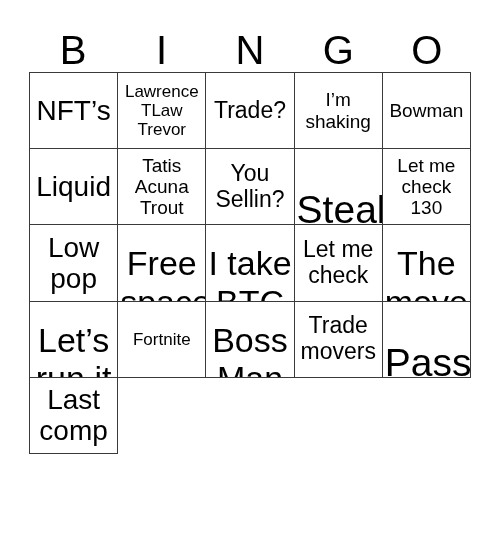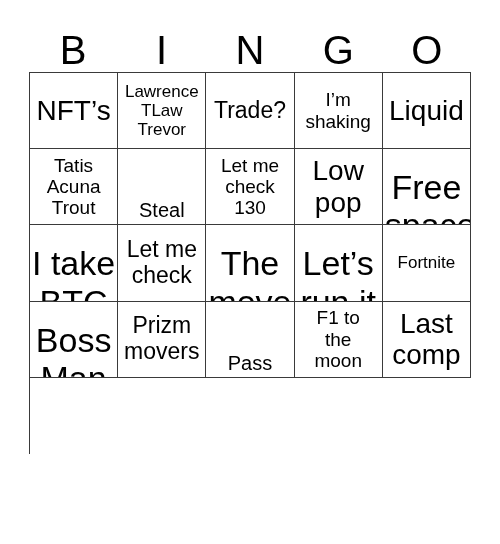--- a/index.html
+++ b/index.html
@@ -65,21 +65,21 @@
   }
   .cell-text {
     display: block;
     width: 100%;
     line-height: 1.12;
     word-break: normal;
     white-space: pre-line;
   }
 
   
-  .sz-xxl .cell-text { font-size: 20px; margin-top: 47px; }
+  .sz-xxl .cell-text { font-size: 39px; margin-top: 47px; }
   .sz-xl  .cell-text { font-size: 28px; }
   .sz-lg  .cell-text { font-size: 34px; margin-top: 39px; }
   .sz-md  .cell-text { font-size: 23px; }
   .sz-sm  .cell-text { font-size: 19px; }
   .sz-xs  .cell-text { font-size: 17px; }
 </style>
 </head>
 <body>
 
 <div class="card">
@@ -101,27 +101,34 @@
 TLaw
 Trevor</span>
       </div>
       <div class="cell sz-md">
         <span class="cell-text">Trade?</span>
       </div>
       <div class="cell sz-sm">
         <span class="cell-text">I’m
 shaking</span>
       </div>
+      <div class="cell sz-sm">
+        <span class="cell-text">Bowman</span>
+      </div>
       <div class="cell sz-xl">
         <span class="cell-text">Liquid</span>
       </div>
       <div class="cell sz-sm">
         <span class="cell-text">Tatis
 Acuna
 Trout</span>
+      </div>
+      <div class="cell sz-md">
+        <span class="cell-text">You
+Sellin?</span>
       </div>
       <div class="cell sz-xxl">
         <span class="cell-text">Steal</span>
       </div>
       <div class="cell sz-sm">
         <span class="cell-text">Let me
 check
 130</span>
       </div>
       <div class="cell sz-xl">
@@ -149,30 +156,25 @@
 run it</span>
       </div>
       <div class="cell sz-xs">
         <span class="cell-text">Fortnite</span>
       </div>
       <div class="cell sz-lg">
         <span class="cell-text">Boss
 Man</span>
       </div>
       <div class="cell sz-md">
-        <span class="cell-text">Prizm
+        <span class="cell-text">Trade
 movers</span>
       </div>
       <div class="cell sz-xxl">
         <span class="cell-text">Pass</span>
-      </div>
-      <div class="cell sz-sm">
-        <span class="cell-text">F1 to
-the
-moon</span>
       </div>
       <div class="cell sz-xl">
         <span class="cell-text">Last
 comp</span>
       </div>
     </div>
 
 </div>
 
 </body></html>

